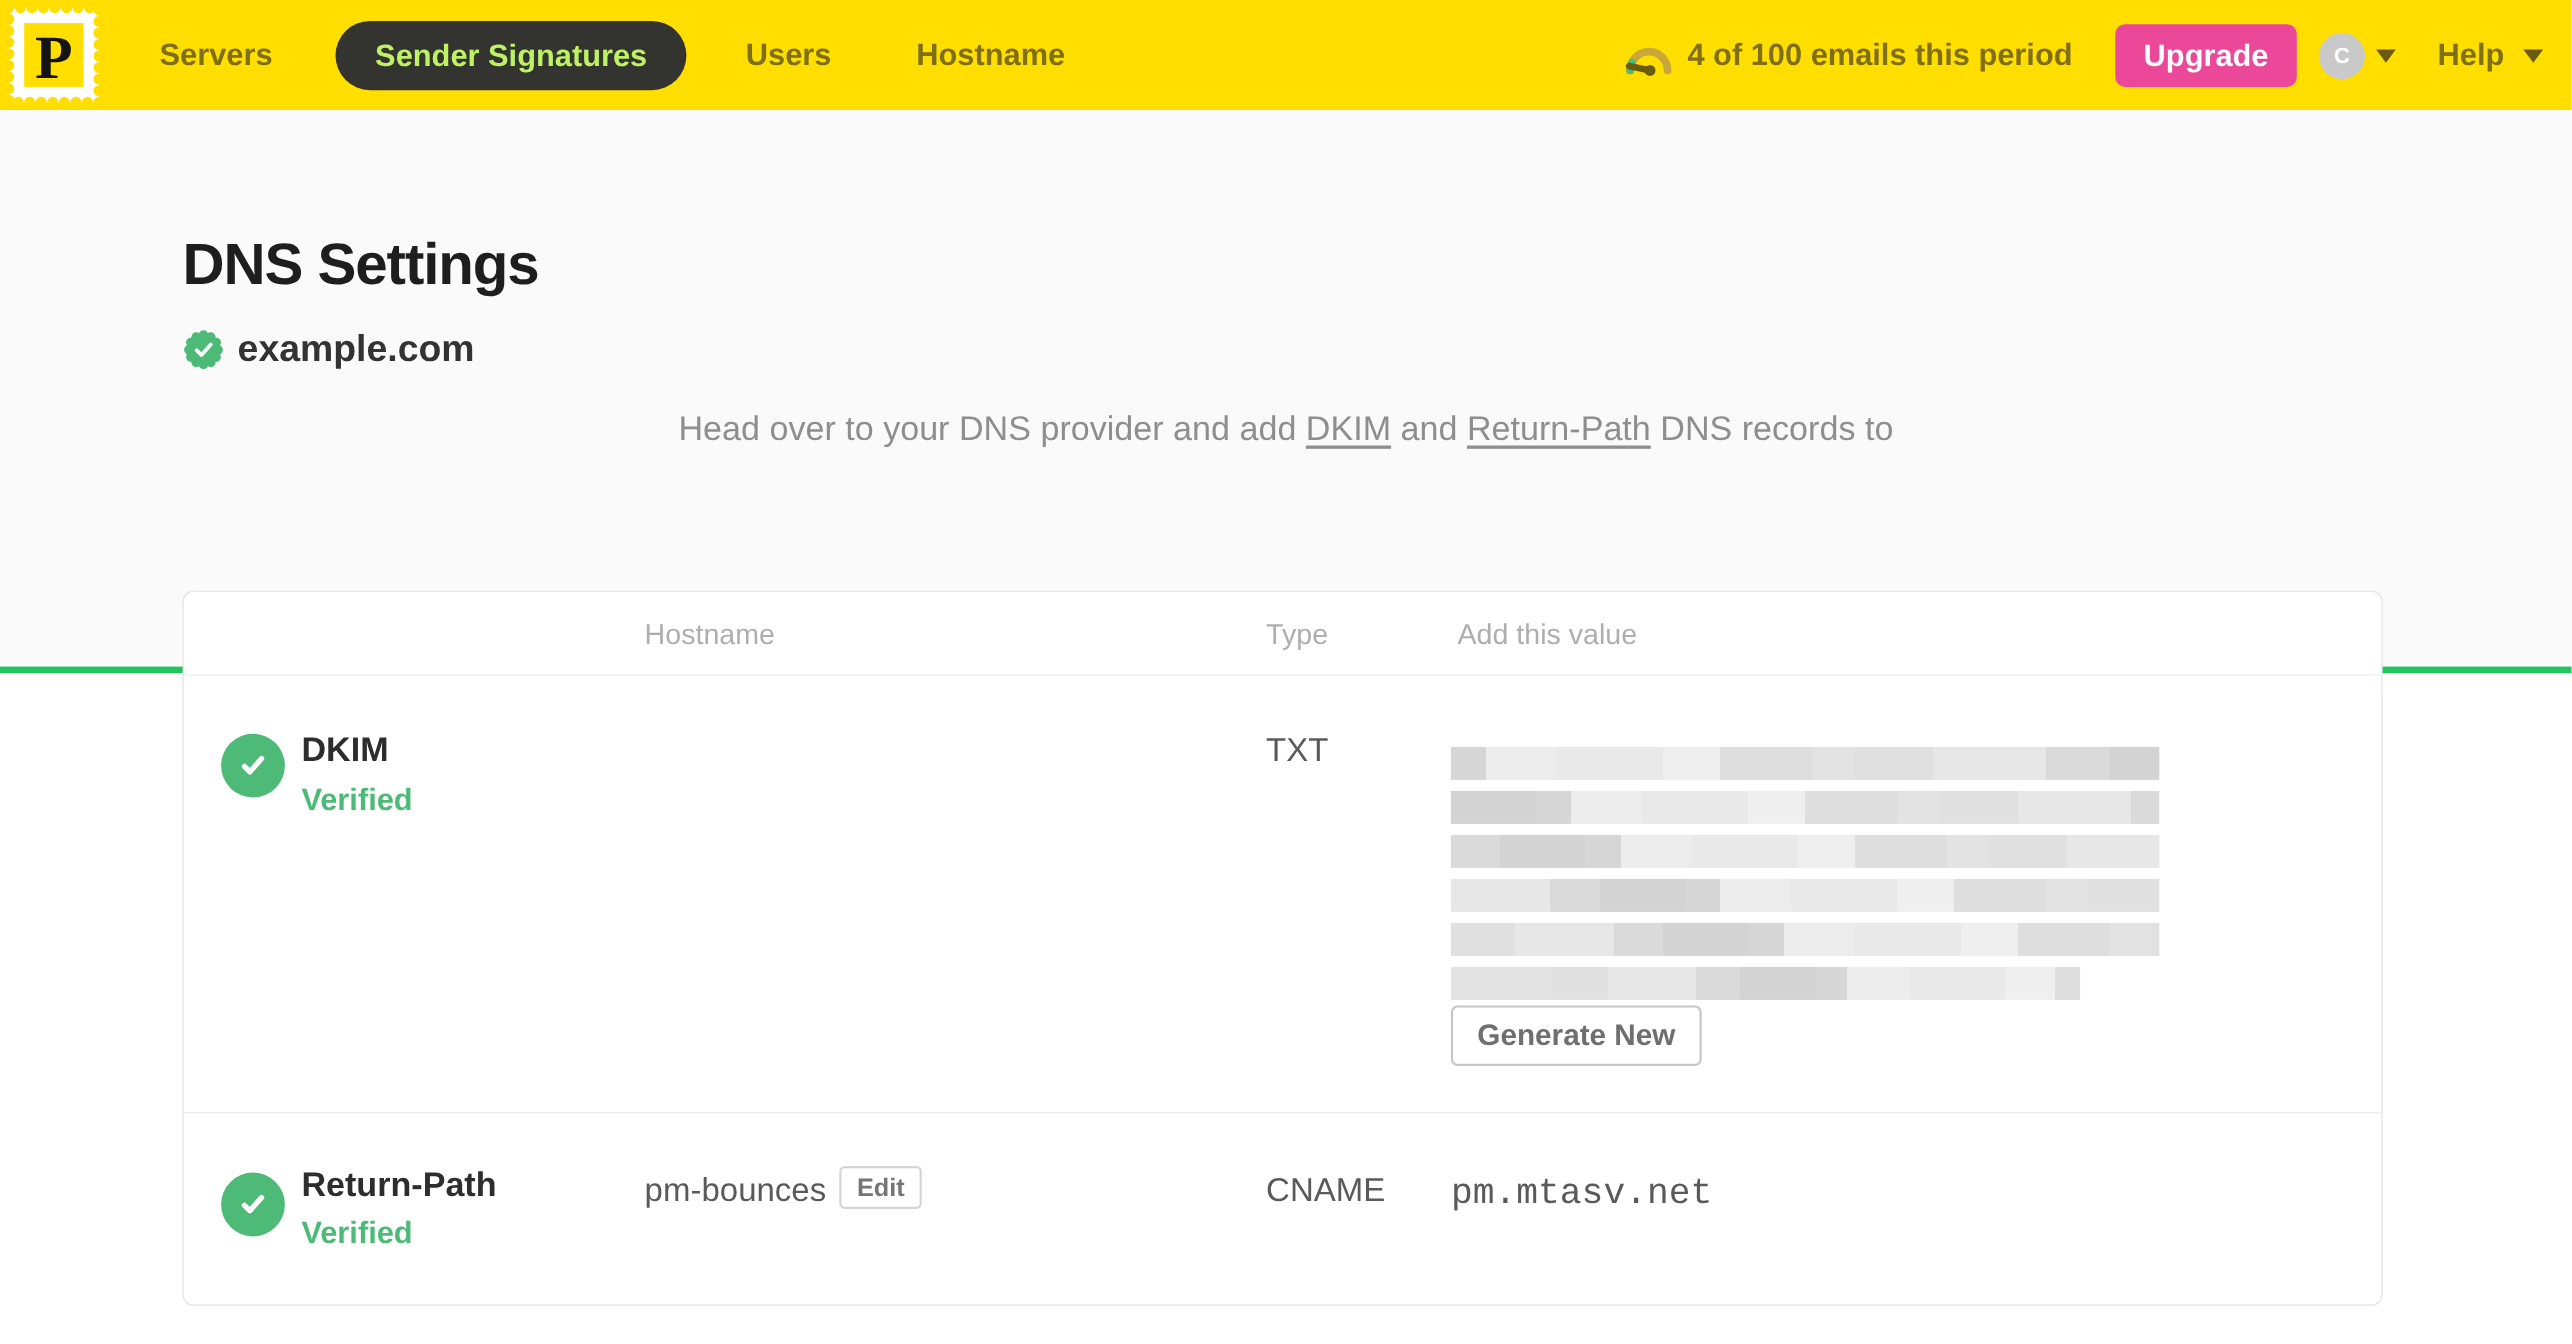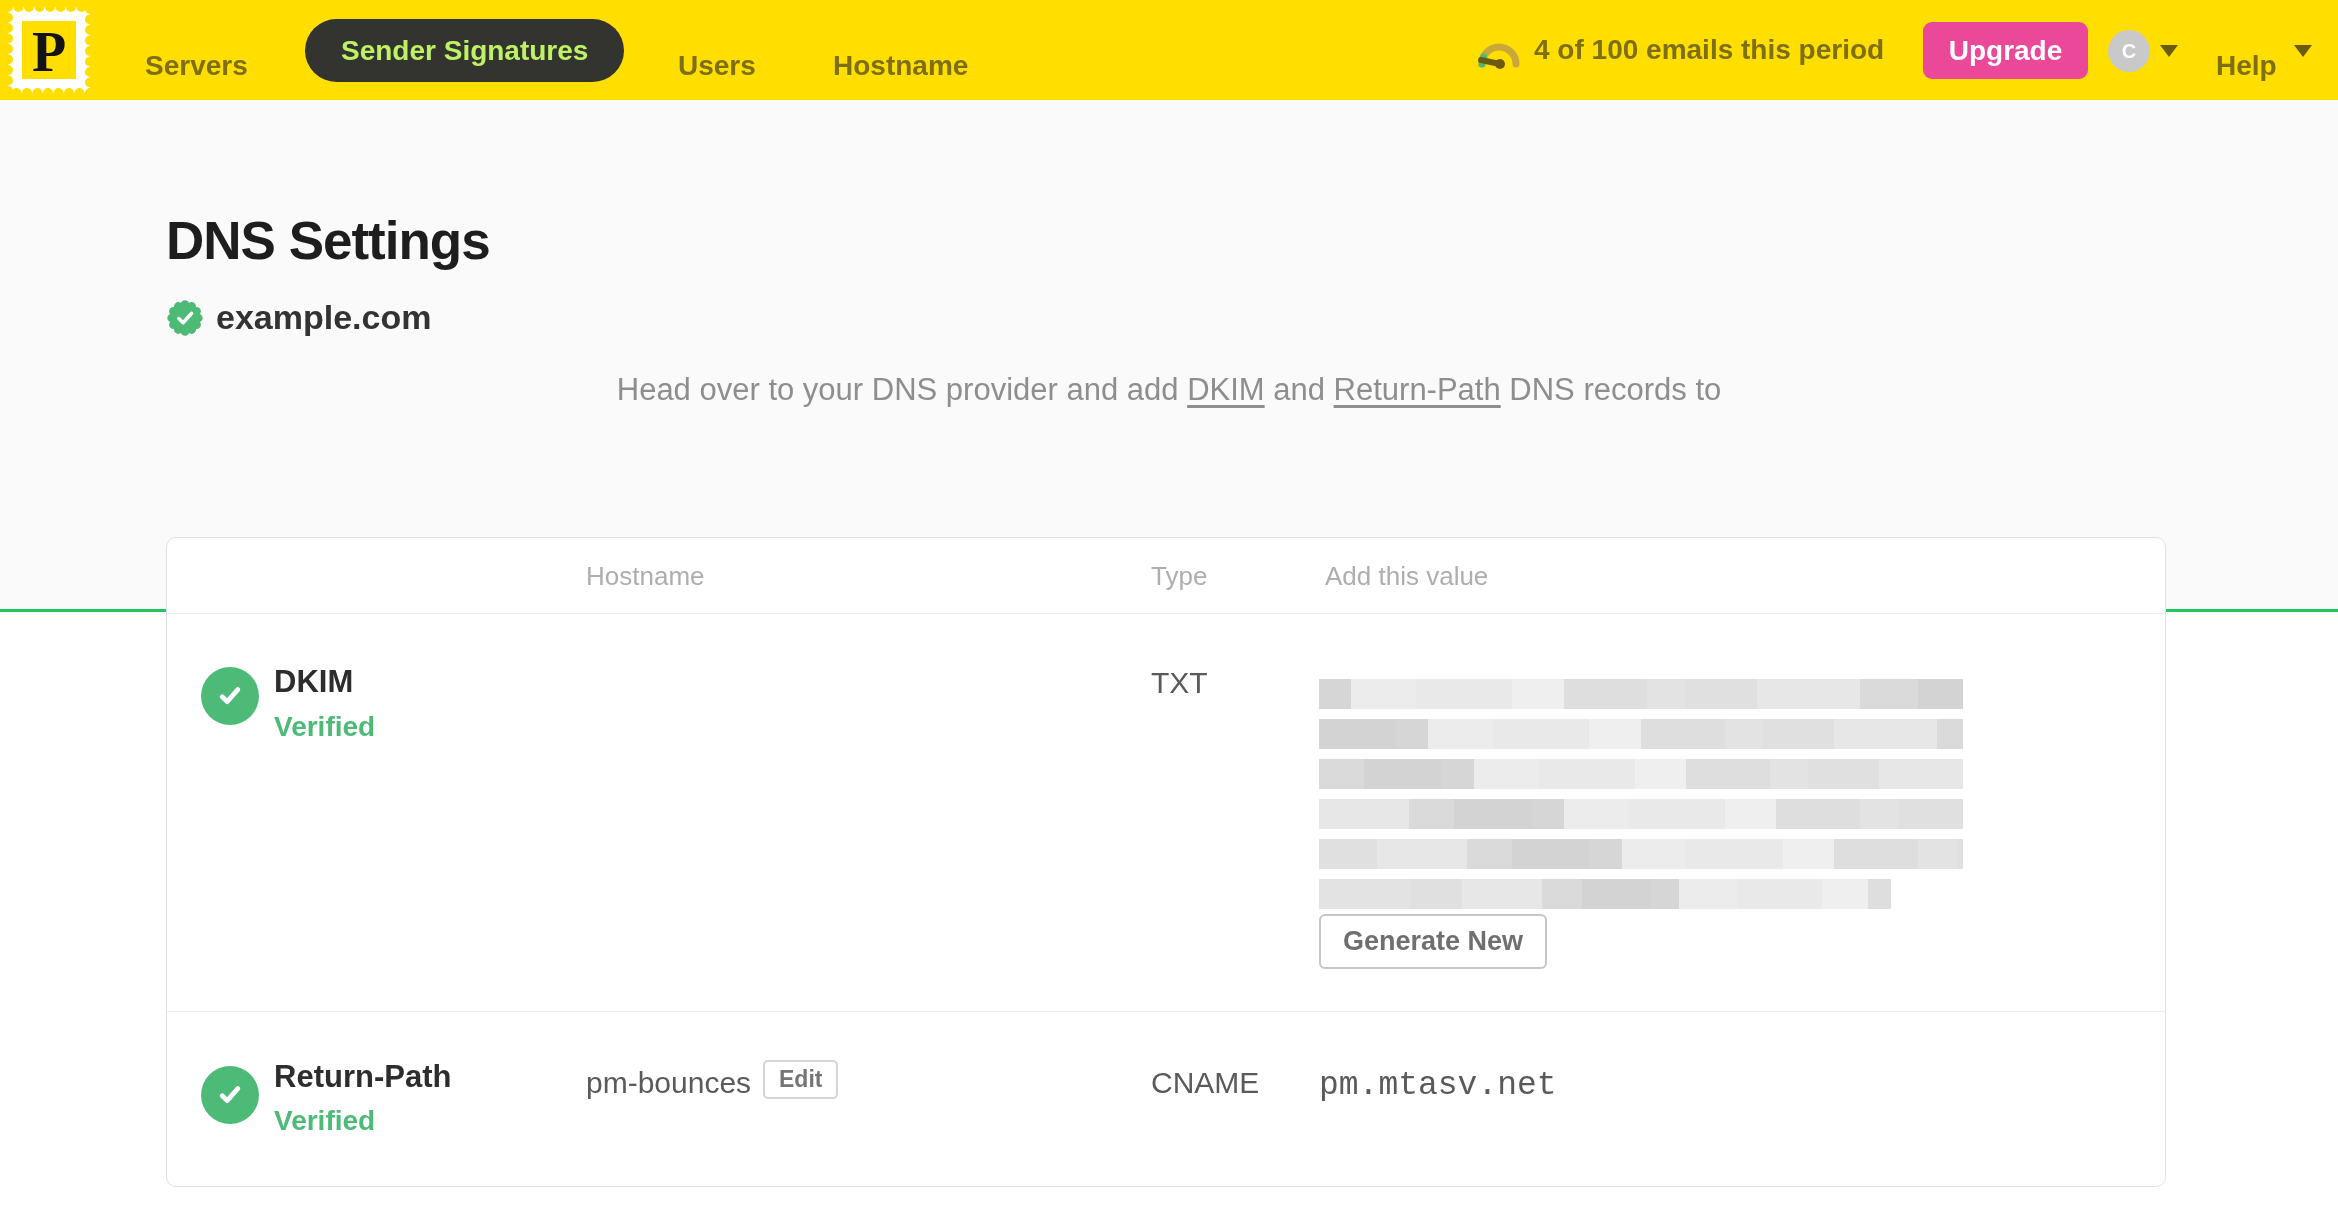--- a/index.html
+++ b/index.html
@@ -3,40 +3,40 @@
 <meta charset="utf-8">
 <style>
   * { margin:0; padding:0; box-sizing:border-box; }
   html,body { background:#ffffff; }
   body { font-family:"Liberation Sans", sans-serif; }
   #app { position:relative; width:2338px; height:1222px; overflow:hidden; background:#ffffff; }
 
   
   #topnav { position:absolute; left:0; top:0; width:2338px; height:100px; background:#FFDE00; }
   #stamp { position:absolute; left:8px; top:7px; width:82px; height:86px; cursor:pointer; }
-  .nav-link { position:absolute; top:16px; height:100px; line-height:100px; font-size:28px; font-weight:bold; color:#7E6E14; cursor:pointer; white-space:nowrap; }
+  .nav-link { position:absolute; top:0; height:100px; line-height:100px; font-size:28px; font-weight:bold; color:#7E6E14; cursor:pointer; white-space:nowrap; }
   #nav-servers { left:145px; }
   #nav-pill { position:absolute; left:305px; top:19px; height:63px; border-radius:32px; background:#33332F; padding:0 36px; display:flex; align-items:center; cursor:pointer; }
   #nav-pill span { font-size:28px; font-weight:bold; color:#bef264; white-space:nowrap; }
   #nav-users { left:678px; }
   #nav-account { left:833px; }
 
   #nav-usage { position:absolute; left:1476px; top:0; height:100px; display:flex; align-items:center; cursor:pointer; }
   #gauge-icon { width:46px; height:34px; margin-top:6px; }
   #usage-text { font-size:28px; font-weight:bold; color:#7E6E14; margin-left:12px; white-space:nowrap; }
 
   #upgrade-btn { position:absolute; left:1923px; top:22px; width:165px; height:57px; background:#ec4899; border:none; border-radius:9px; color:#ffffff; font-family:"Liberation Sans", sans-serif; font-size:28px; font-weight:bold; cursor:pointer; }
   #avatar { position:absolute; left:2108px; top:30px; width:42px; height:42px; border-radius:50%; background:#C9C9C9; color:#ffffff; font-size:20px; font-weight:bold; display:flex; align-items:center; justify-content:center; cursor:pointer; }
   .caret { width:0; height:0; border-left:9px solid transparent; border-right:9px solid transparent; border-top:12px solid #6B5B10; position:absolute; top:45px; cursor:pointer; }
   #avatar-caret { left:2160px; }
   #help-link { left:2216px; }
   #help-caret { left:2294px; }
 
   
-  #hero { position:absolute; left:0; top:100px; width:2338px; height:512px; background:#FAFAFA; border-bottom:3px solid #22c55e; }
+  #hero { position:absolute; left:0; top:100px; width:2338px; height:512px; background:#FAFAFA; border-bottom:6px solid #22c55e; }
   #page-title { position:absolute; left:166px; top:110px; font-size:53px; font-weight:bold; letter-spacing:-1px; color:#1E1E1E; }
   #domain-row { position:absolute; left:166px; top:198px; display:flex; align-items:center; }
   #domain-badge { width:38px; height:38px; }
   #domain-name { margin-left:12px; font-size:34px; font-weight:bold; color:#333333; }
   #description { position:absolute; left:0; top:266px; width:2338px; text-align:center; font-size:31px; line-height:48px; color:#8E8E8E; }
   #description a { color:#8E8E8E; text-decoration:underline; text-underline-offset:5px; cursor:pointer; }
 
   
   #card { position:absolute; left:166px; top:537px; width:2000px; height:650px; background:#ffffff; border:1px solid #E1E1E1; border-radius:10px; }
   #card-header { position:absolute; left:0; top:0; width:100%; height:76px; border-bottom:1px solid #ECECEC; }

